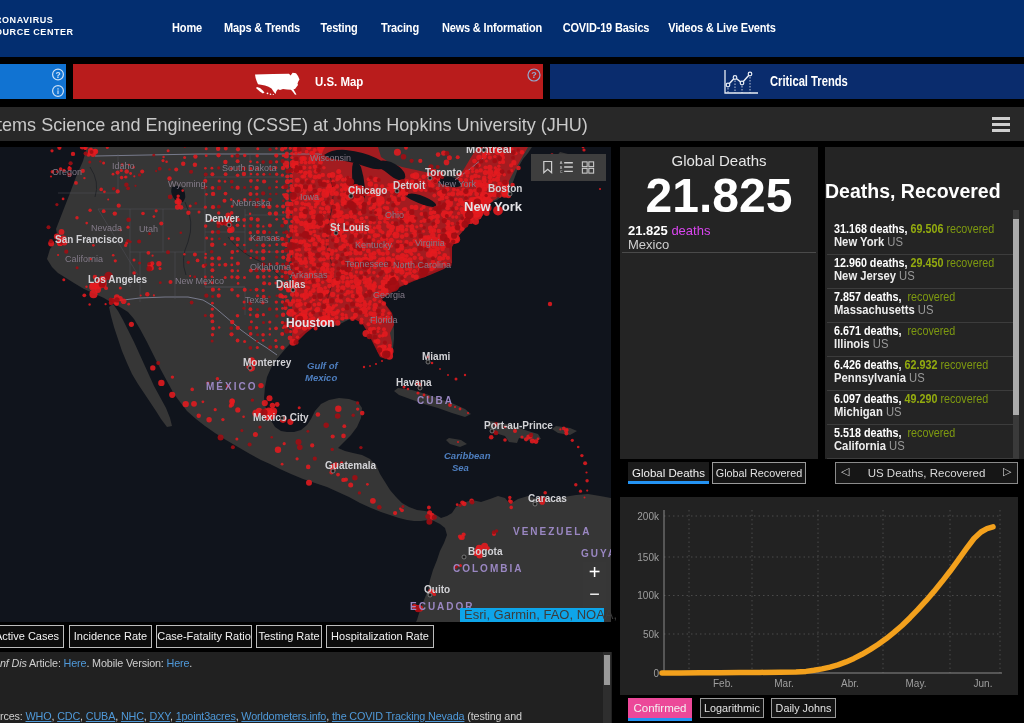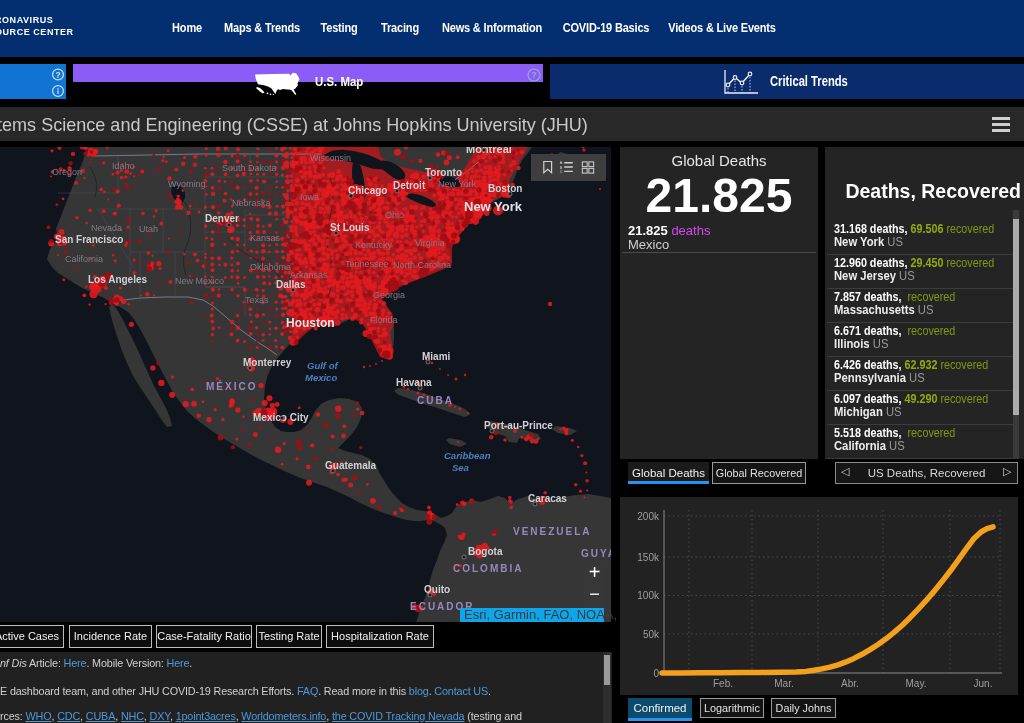--- a/index.html
+++ b/index.html
@@ -32,21 +32,21 @@
 
 <div class="abs" style="left:0;top:64px;width:66px;height:35px;background:#1173d2">
  <svg class="abs" style="left:51px;top:3px" width="14" height="30" viewBox="0 0 14 30">
   <circle cx="7" cy="7.5" r="5.4" fill="none" stroke="#cfe2f7" stroke-width="1.2"></circle>
   <text x="7" y="10.6" font-size="8.5" fill="#cfe2f7" text-anchor="middle" font-weight="bold">?</text>
   <circle cx="7" cy="24" r="5.4" fill="none" stroke="#cfe2f7" stroke-width="1.2"></circle>
   <rect x="6.4" y="21.2" width="1.2" height="1.4" fill="#cfe2f7"></rect>
   <rect x="6.4" y="23.4" width="1.2" height="3.6" fill="#cfe2f7"></rect>
  </svg>
 </div>
-<div class="abs" style="left:73px;top:64px;width:470px;height:18px;background:#8b5cf6">
+<div class="abs" style="left:73px;top:64px;width:470px;height:35px;background:#b91c1c">
  <svg class="abs" style="left:180px;top:7px" width="54" height="24" viewBox="0 0 54 24">
   <path d="M2,3.5 L20,3 36,2.8 37.6,4.4 39.6,1.8 43,2.2 45,5 46.5,8.5 45.5,10 44.5,12.5 45,14 43.5,16 42,18 40.5,18.3 42,21 43.5,23.5 42,23.8 40,21 38,18.8 34,18.4 30,18 27,19 25,18.2 23.5,20 22.5,23 20.5,20.5 18.5,17.5 15.5,15.8 12,14.6 8,13.8 5,13.2 3.8,10.5 2.6,7 Z" fill="#fff"></path>
   <path d="M4,16 l3,1 2.5,2.3 2,2.2 -1.6,0.9 -3,-2 -2.6,-2.2 -1.3,-1.2 Z" fill="#fff"></path>
   <circle cx="14.5" cy="22.3" r="0.9" fill="#fff"></circle>
       <circle cx="17.5" cy="23.2" r="0.8" fill="#fff"></circle>
       <circle cx="20.3" cy="23.7" r="0.6" fill="#fff"></circle>
  </svg>
  <div class="abs" style="left:242px;top:10px;color:#fff;font-weight:bold;font-size:13px;transform:scaleX(0.88);transform-origin:0 0;white-space:nowrap">U.S. Map</div>
  <svg class="abs" style="left:454px;top:4px" width="14" height="14" viewBox="0 0 14 14">
   <circle cx="7" cy="7" r="6" fill="none" stroke="#93a9cd" stroke-width="1.2"></circle>
@@ -2279,38 +2279,37 @@
 <div class="abs" style="left:460px;top:608px;width:144px;height:14px;background:#0ea5e9;color:#3c3c3c;font-size:13px;line-height:14px;padding-left:4px;white-space:nowrap">Esri, Garmin, FAO, NOAA, EPA</div>
 
 <div class="abs mt" style="left:-10px;top:625px;width:74px">Active Cases</div>
 <div class="abs mt" style="left:69px;top:625px;width:83px">Incidence Rate</div>
 <div class="abs mt" style="left:156px;top:625px;width:96px">Case-Fatality Ratio</div>
 <div class="abs mt" style="left:256px;top:625px;width:66px">Testing Rate</div>
 <div class="abs mt" style="left:326px;top:625px;width:108px">Hospitalization Rate</div>
 
 <div class="abs" style="left:0;top:652px;width:612px;height:71px;background:#212121;overflow:hidden">
  <div class="abs tb" style="left:0;top:5px"><i>nf Dis</i> Article: <a class="lk">Here</a>. Mobile Version: <a class="lk">Here</a>.</div>
- <div class="abs tb" style="left:0;top:33px">E dashboard team, and other JHU COVID-19 Research Efforts. <a class="lk">FAQ</a>. Read more in this <a class="lk">blog</a>. <a class="lk">Contact US</a>.</div>
  <div class="abs tb" style="left:0;top:58px">rces: <a class="lku">WHO</a>, <a class="lku">CDC</a>, <a class="lku">CUBA</a>, <a class="lku">NHC</a>, <a class="lku">DXY</a>, <a class="lku">1point3acres</a>, <a class="lku">Worldometers.info</a>, <a class="lku">the COVID Tracking Nevada</a> (testing and</div>
  <div class="abs" style="left:603px;top:0;width:8px;height:71px;background:#2e2e2e"></div>
  <div class="abs" style="left:604px;top:3px;width:6px;height:30px;background:#9a9a9a"></div>
 </div>
 
 <div class="abs" style="left:620px;top:147px;width:198px;height:312px;background:#242424">
  <div class="abs" style="left:0;top:5px;width:198px;text-align:center;color:#e6e6e6;font-size:15px">Global Deaths</div>
  <div class="abs" style="left:0;top:21px;width:198px;text-align:center;color:#fff;font-size:48px;font-weight:bold;letter-spacing:0px">21.825</div>
  <div class="abs" style="left:8px;top:76px;font-size:13px"><b style="color:#fff">21.825</b> <span style="color:#d946ef">deaths</span></div>
  <div class="abs" style="left:8px;top:90px;color:#cfcfcf;font-size:13px">Mexico</div>
  <div class="abs" style="left:2px;top:105px;width:194px;height:1px;background:#4a4a4a"></div>
 </div>
 <div class="abs" style="left:628px;top:462px;width:81px;height:22px;background:#1b1b1b;color:#f2f2f2;font-size:11.5px;line-height:22px;text-align:center;border-bottom:3px solid #2493f2">Global Deaths</div>
 <div class="abs" style="left:712px;top:462px;width:94px;height:22px;background:#141414;border:1px solid #9a9a9a;color:#e2e2e2;font-size:10.8px;line-height:20px;text-align:center">Global Recovered</div>
 
 <div class="abs" style="left:825px;top:147px;width:199px;height:312px;background:#242424">
- <div class="abs" style="left:0;top:33px;width:196px;text-align:right;color:#fff;font-size:19.5px;font-weight:bold;white-space:nowrap">Deaths, Recovered</div>
+ <div class="abs" style="left:0;top:33px;width:196px;text-align:left;color:#fff;font-size:19.5px;font-weight:bold;white-space:nowrap">Deaths, Recovered</div>
  <div class="abs" style="left:188px;top:63px;width:6px;height:249px;background:#3a3a3a"></div>
  <div class="abs" style="left:188px;top:72px;width:6px;height:196px;background:#ababab"></div>
 </div>
 <div class="abs" style="left:834px;top:222px;font-size:12.5px;white-space:nowrap;transform:scaleX(0.86);transform-origin:0 0"><b style="color:#fff">31.168 deaths,</b> <b style="color:#93ab0f">69.506</b> <span style="color:#7e9a10">recovered</span></div>
 <div class="abs" style="left:834px;top:235px;font-size:12.5px;white-space:nowrap;transform:scaleX(0.9);transform-origin:0 0"><b style="color:#ededed">New York</b> <span style="color:#9a9a9a">US</span></div>
 <div class="abs" style="left:827px;top:254px;width:186px;height:1px;background:#3c3c3c"></div>
 <div class="abs" style="left:834px;top:256px;font-size:12.5px;white-space:nowrap;transform:scaleX(0.86);transform-origin:0 0"><b style="color:#fff">12.960 deaths,</b> <b style="color:#93ab0f">29.450</b> <span style="color:#7e9a10">recovered</span></div>
 <div class="abs" style="left:834px;top:269px;font-size:12.5px;white-space:nowrap;transform:scaleX(0.9);transform-origin:0 0"><b style="color:#ededed">New Jersey</b> <span style="color:#9a9a9a">US</span></div>
 <div class="abs" style="left:827px;top:288px;width:186px;height:1px;background:#3c3c3c"></div>
 <div class="abs" style="left:834px;top:290px;font-size:12.5px;white-space:nowrap;transform:scaleX(0.86);transform-origin:0 0"><b style="color:#fff">7.857 deaths,</b> <span style="color:#7e9a10">&nbsp;recovered</span></div>
@@ -2348,15 +2347,15 @@
 </g>
 <g fill="#9f9f9f" font-size="10" font-family="Liberation Sans,sans-serif" text-anchor="middle">
 <text x="103" y="190">Feb.</text>
       <text x="164" y="190">Mar.</text>
       <text x="230" y="190">Abr.</text>
 <text x="296" y="190">May.</text>
       <text x="363" y="190">Jun.</text>
 </g>
 <polyline points="42,176 60,175.89999999999998 80,175.79999999999995 100,175.70000000000005 120,175.60000000000002 140,175.39999999999998 160,175.20000000000005 176,174.89999999999998 186,174.39999999999998 194,173.29999999999995 202,171.89999999999998 210,170.10000000000002 218,167.89999999999998 226,164.89999999999998 234,161.39999999999998 242,157.29999999999995 250,152.60000000000002 258,147.5 266,141.79999999999995 274,135.39999999999998 282,128.5 290,120.70000000000005 298,112.39999999999998 306,103.70000000000005 314,94.39999999999998 322,84.60000000000002 330,74.29999999999995 338,63.39999999999998 346,52.200000000000045 354,41.5 361,35.0 367,31.600000000000023 373,29.799999999999955" fill="none" stroke="#f3a11d" stroke-width="5.5" stroke-linecap="round" stroke-linejoin="round" transform="translate(0,0)"></polyline>
 </svg>
-<div class="abs" style="left:628px;top:698px;width:64px;height:23px;background:#0c4a6e;color:#f2f2f2;font-size:11.5px;line-height:20px;text-align:center;border-bottom:3px solid #2493f2">Confirmed</div>
+<div class="abs" style="left:628px;top:698px;width:64px;height:23px;background:#ec4899;color:#f2f2f2;font-size:11.5px;line-height:20px;text-align:center;border-bottom:3px solid #2493f2">Confirmed</div>
 <div class="abs" style="left:700px;top:698px;width:64px;height:20px;background:#141414;border:1px solid #9a9a9a;color:#e2e2e2;font-size:10.8px;line-height:18px;text-align:center">Logarithmic</div>
 <div class="abs" style="left:771px;top:698px;width:65px;height:20px;background:#141414;border:1px solid #9a9a9a;color:#e2e2e2;font-size:10.8px;line-height:18px;text-align:center">Daily Johns</div>
 
 </body></html>

